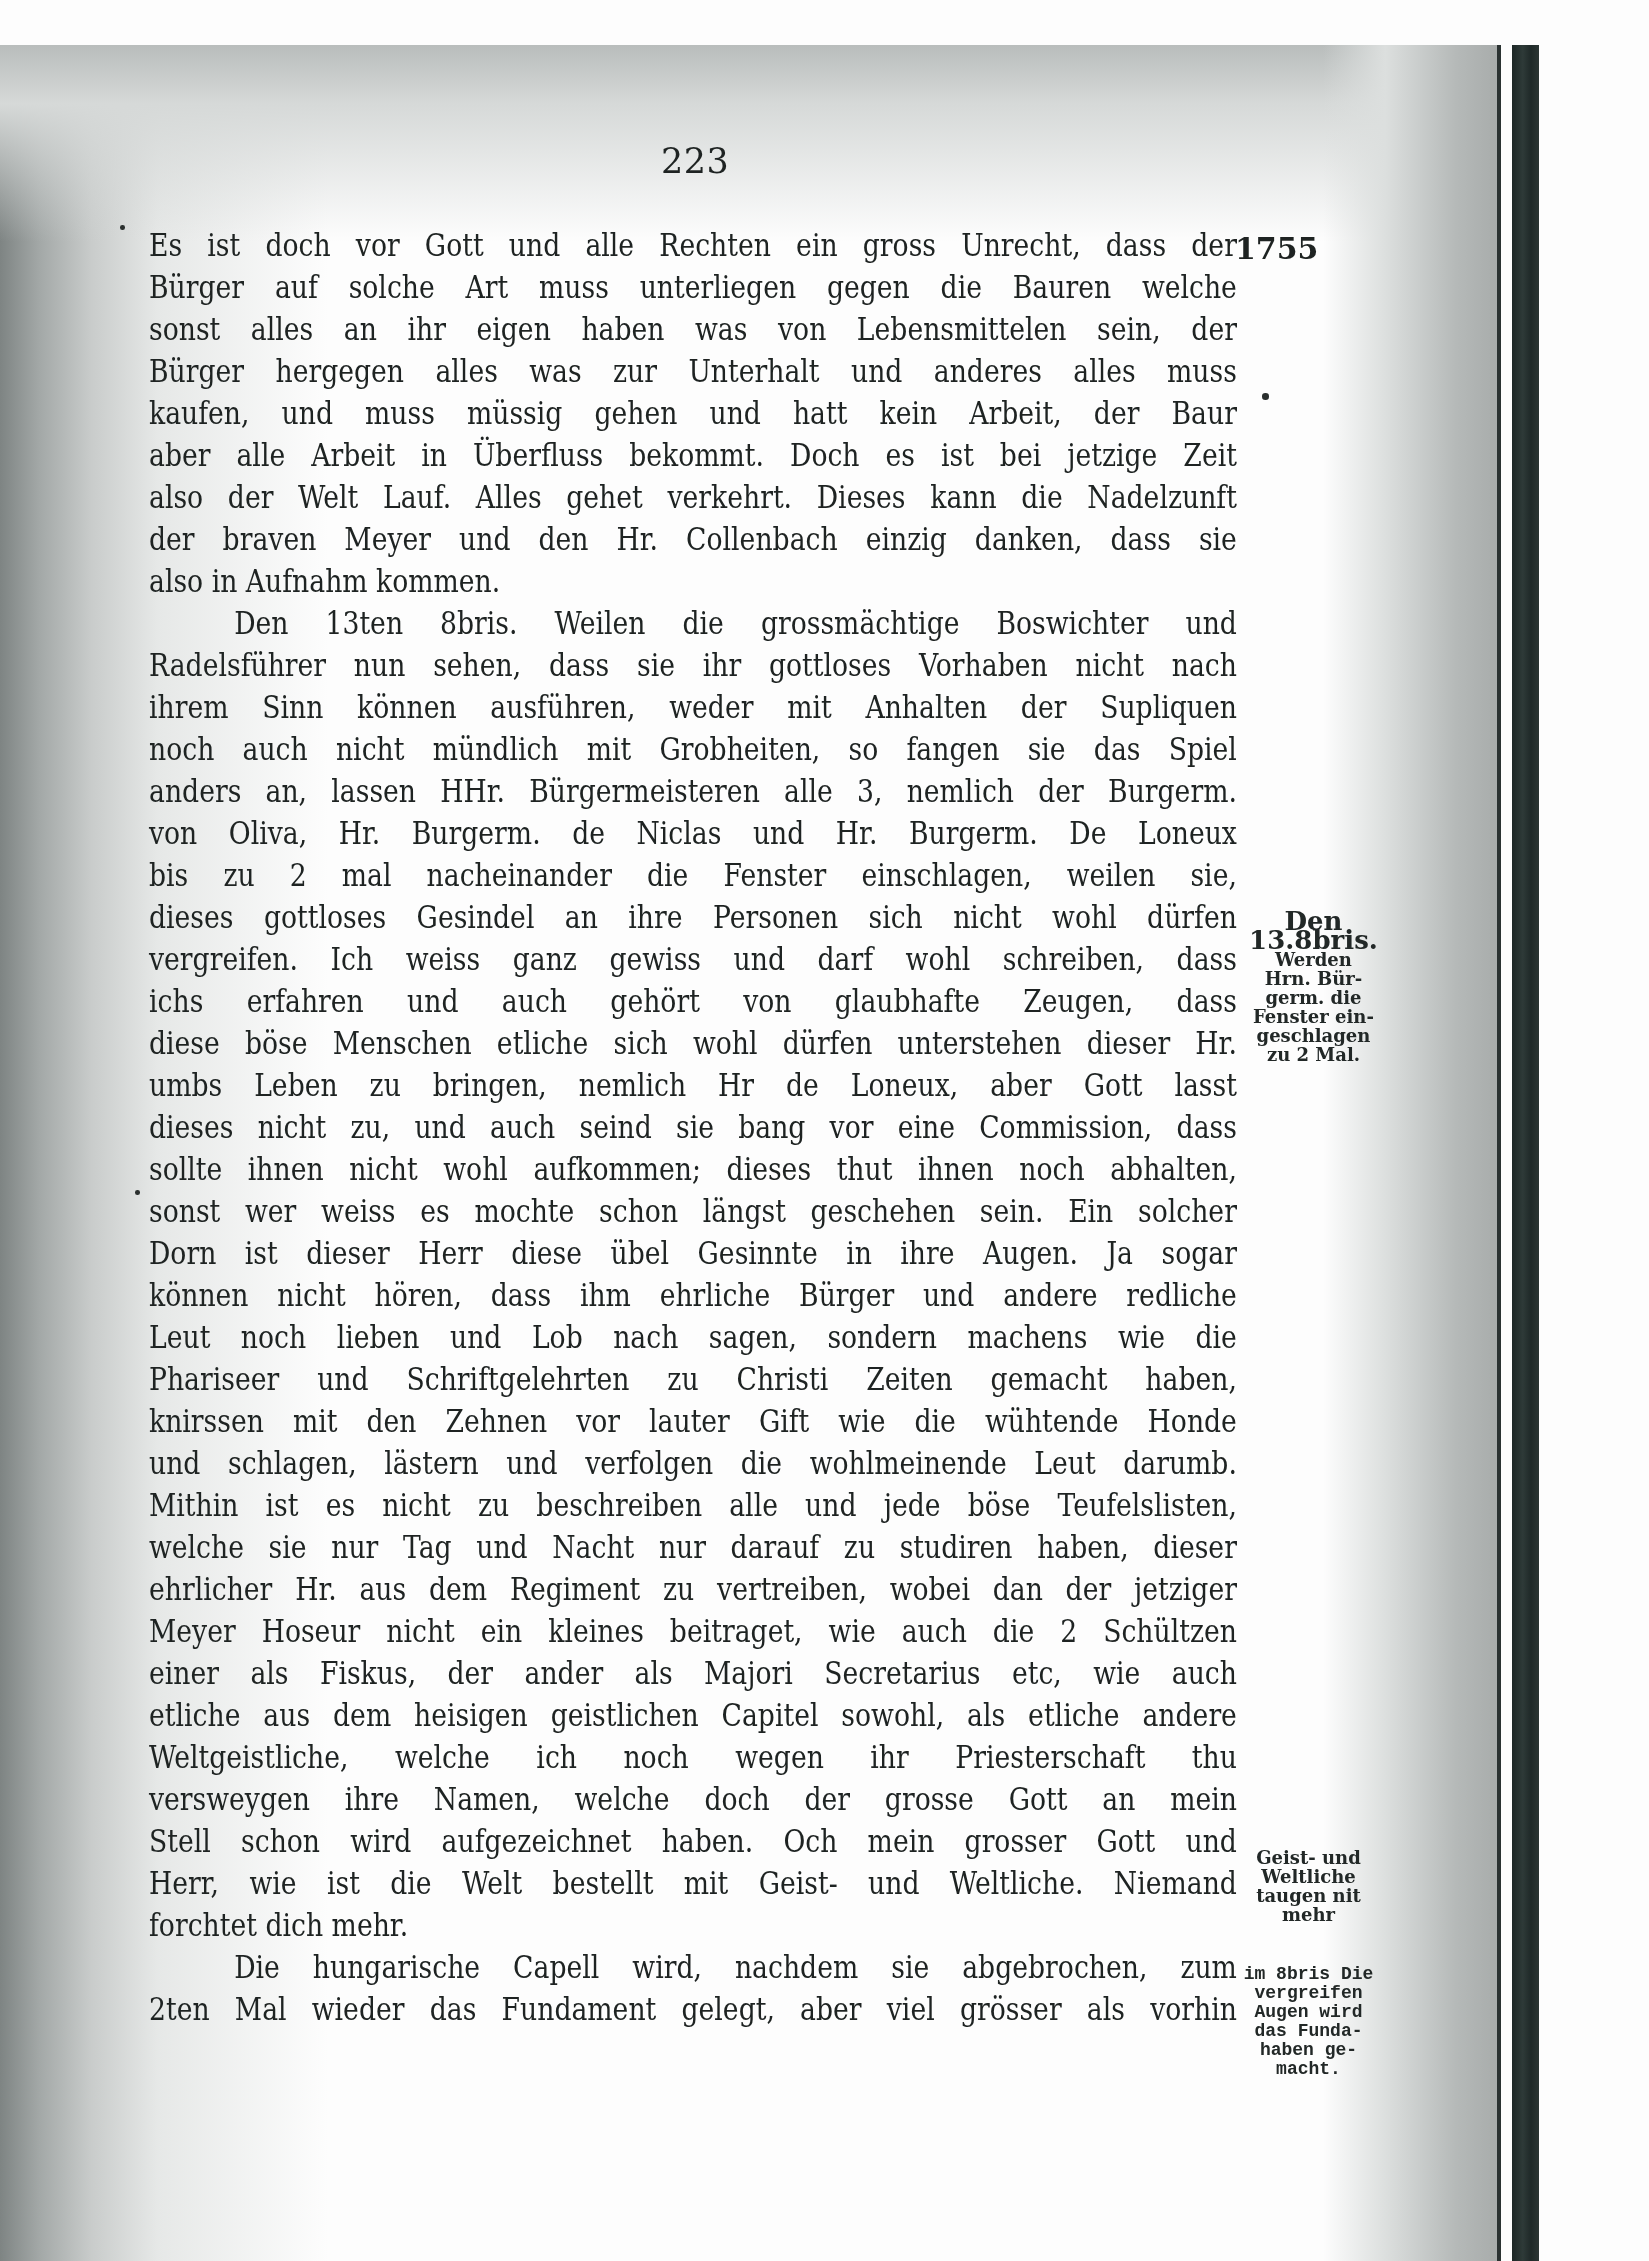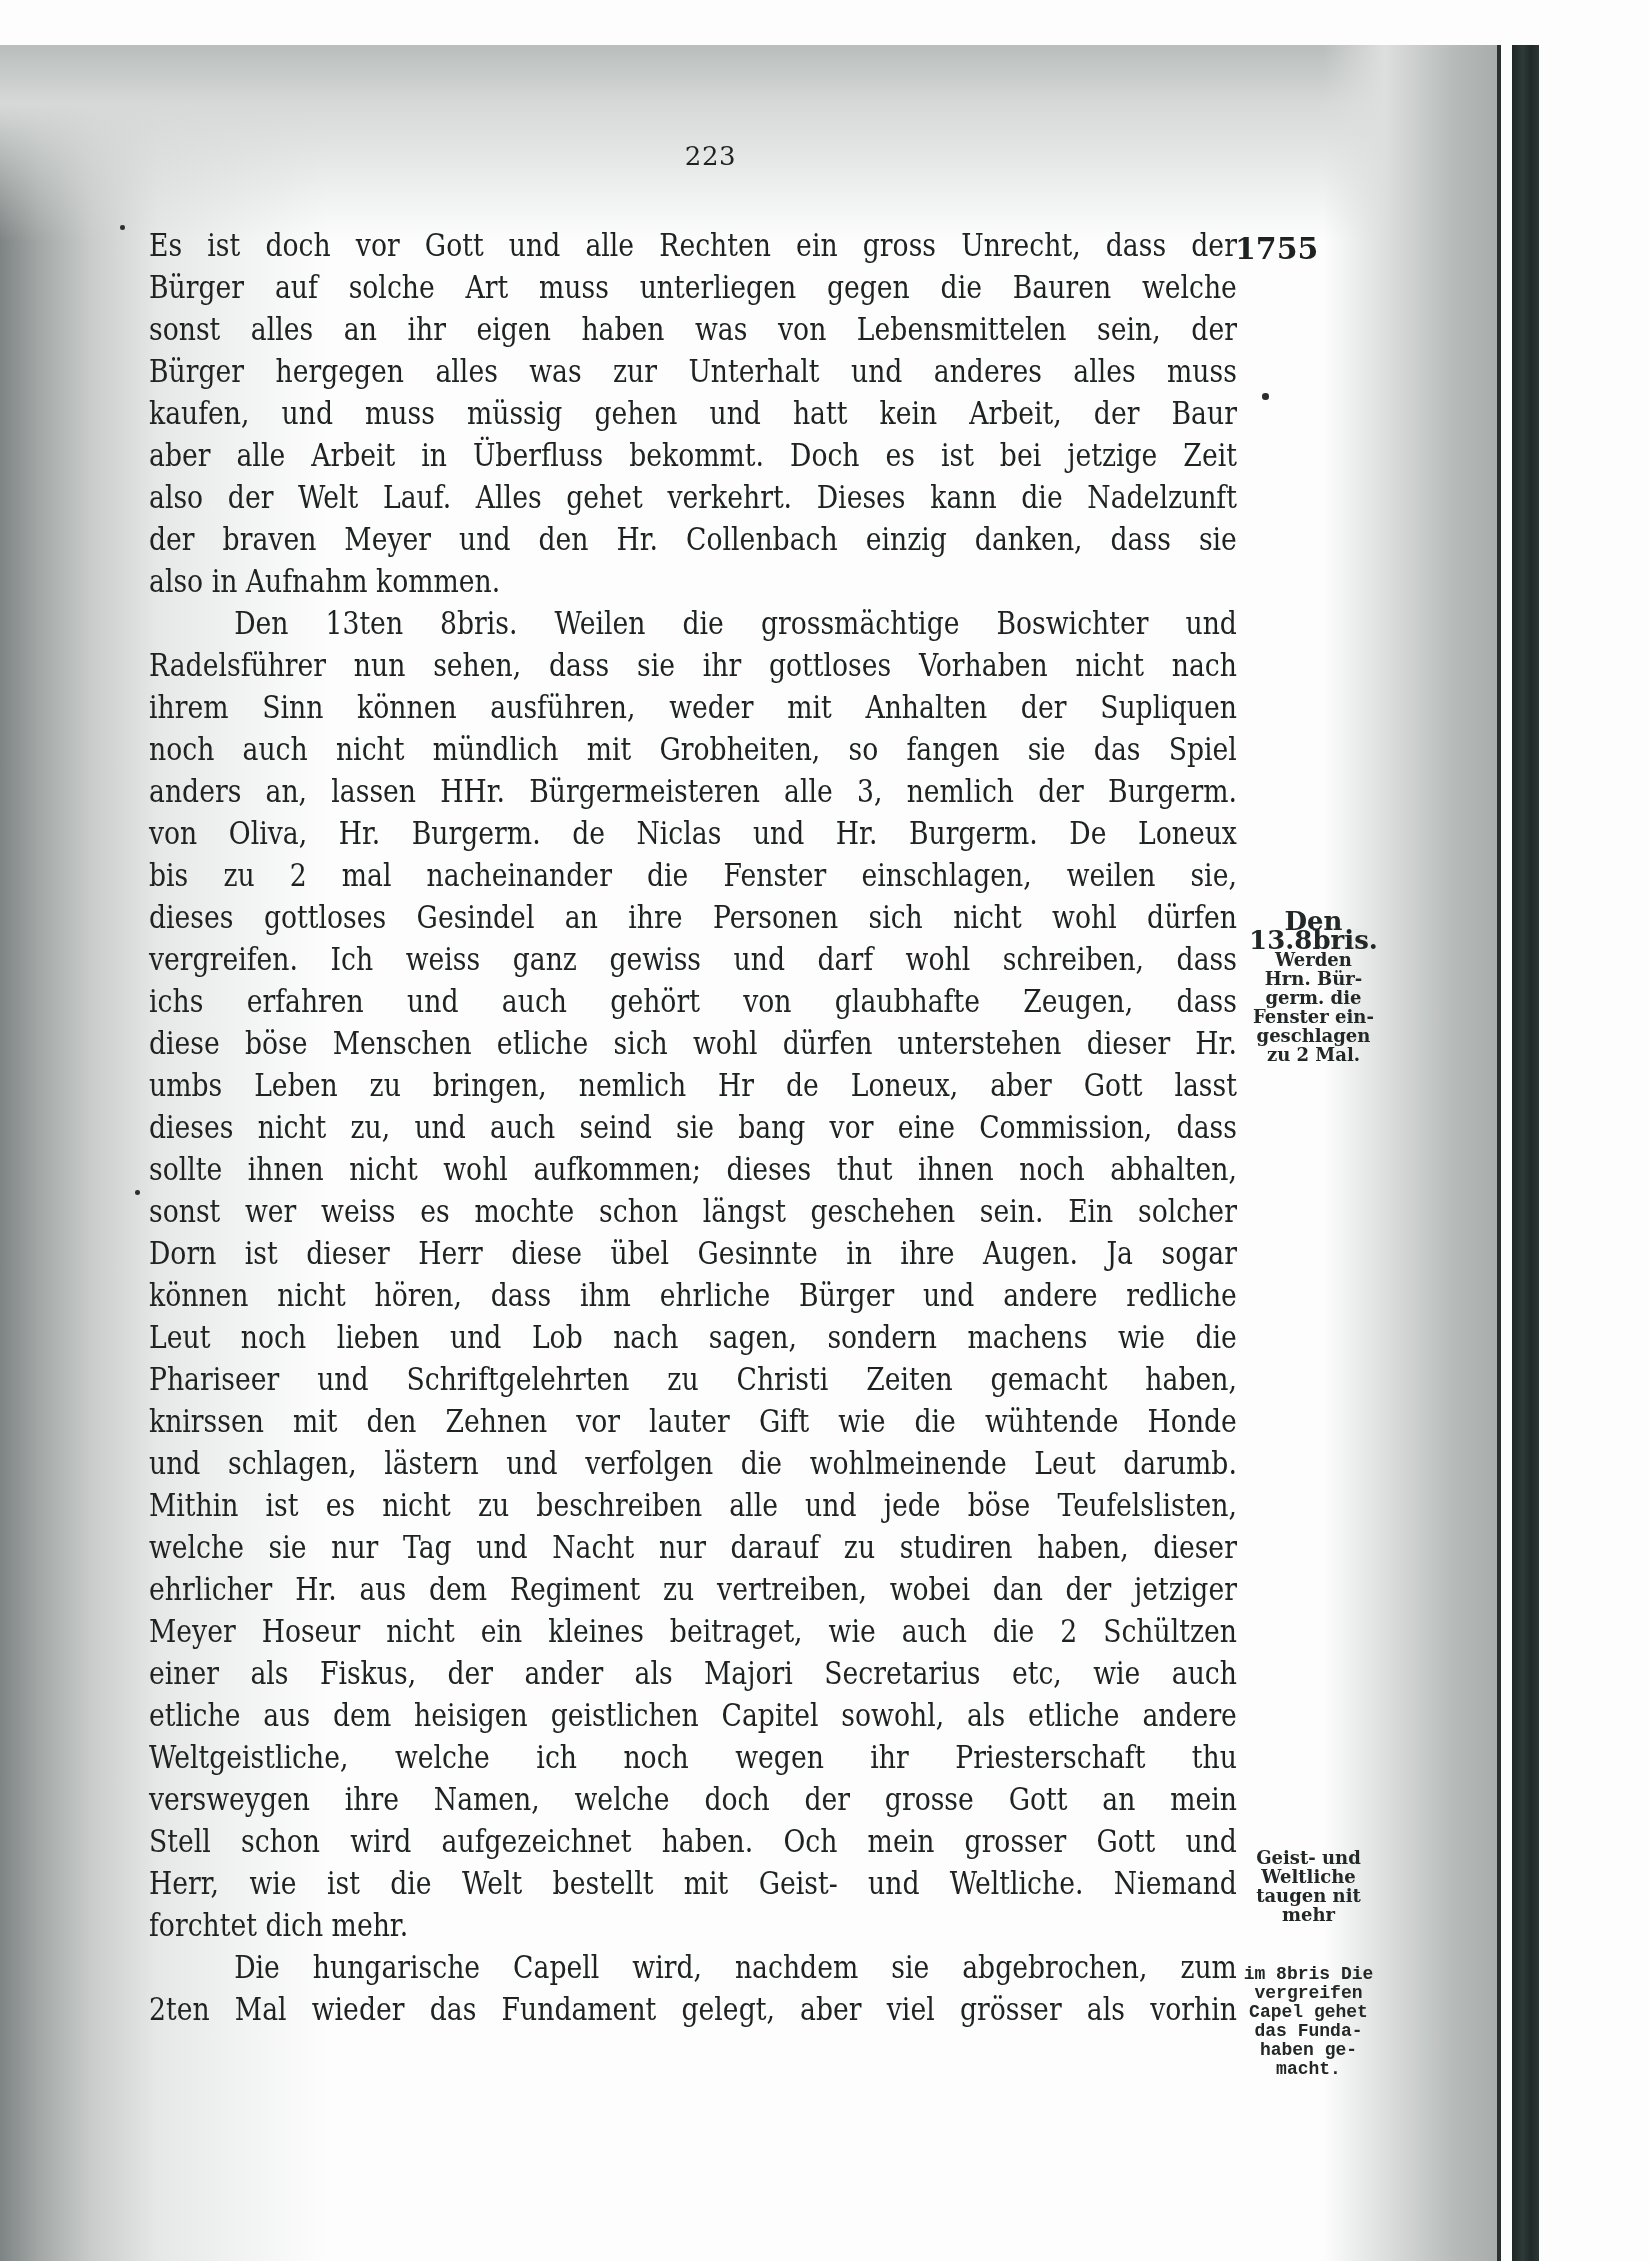--- a/index.html
+++ b/index.html
@@ -30,22 +30,22 @@
     background:linear-gradient(to right, #1d2726 0%, #2e3a38 40%, #1f2928 70%, #2b3533 100%);
   }
   .header-top-white {
     position:absolute; left:0; top:0; width:1649px; height:45px; background:#fdfdfd;
   }
   .right-white {
     position:absolute; left:1539px; top:0; width:110px; height:2261px; background:#fdfdfd;
   }
 
   .page-number {
-    position:absolute; left:661px; top:141px; width:75px; text-align:right;
-    font-size:26px; letter-spacing:0.5px;
+    position:absolute; left:661px; top:141px; width:75px; text-align:left;
+    font-size:35px; letter-spacing:0.5px;
   }
   .body-text {
     position:absolute; left:149px; top:224px; width:1088px;
   }
   .line {
     height:42px; line-height:42px; font-size:31px; white-space:nowrap;
     text-align:justify; text-align-last:justify; transform-origin:left center;
     transform:scaleX(0.86); width:1265px;
     letter-spacing:0px;
   }
@@ -135,21 +135,21 @@
 <div class="margin-note" style="left:1236px; top:1848px; width:145px;">
   <div>Geist- und</div>
   <div>Weltliche</div>
   <div>taugen nit</div>
   <div>mehr</div>
 </div>
 
 <div class="margin-note" style="left:1231px; top:1965px; width:155px;font-family:Liberation Mono, monospace;">
   <div>im 8bris Die</div>
   <div>vergreifen</div>
-  <div>Capel gehet</div>
+  <div>Augen wird</div>
   <div>das Funda-</div>
   <div>haben ge-</div>
   <div>macht.</div>
 </div>
 
 <div class="stray-dot" style="left:1262px; top:393px;"></div>
 <div class="stray-dot" style="left:120px; top:225px; width:4.7px; height:4.7px;"></div>
 <div class="stray-dot" style="left:135px; top:1190px; width:4.7px; height:4.7px;"></div>
 
 

